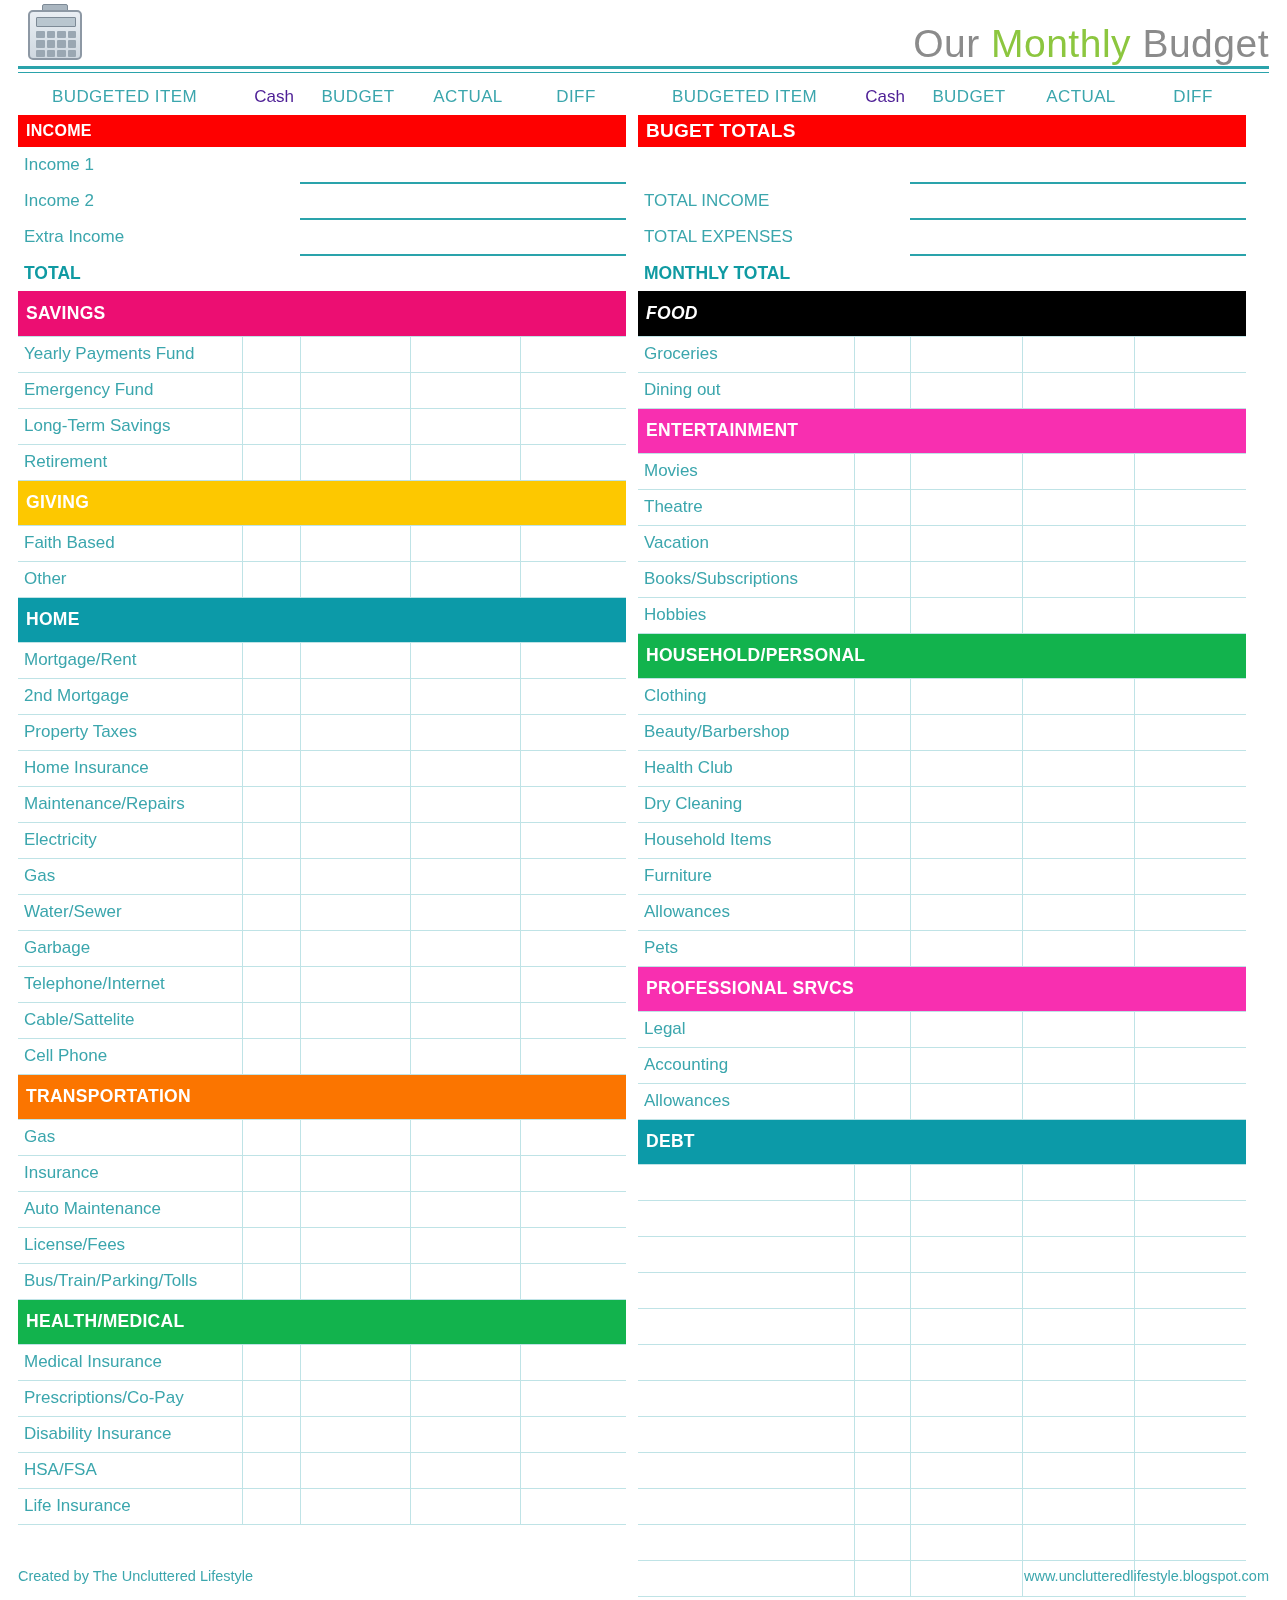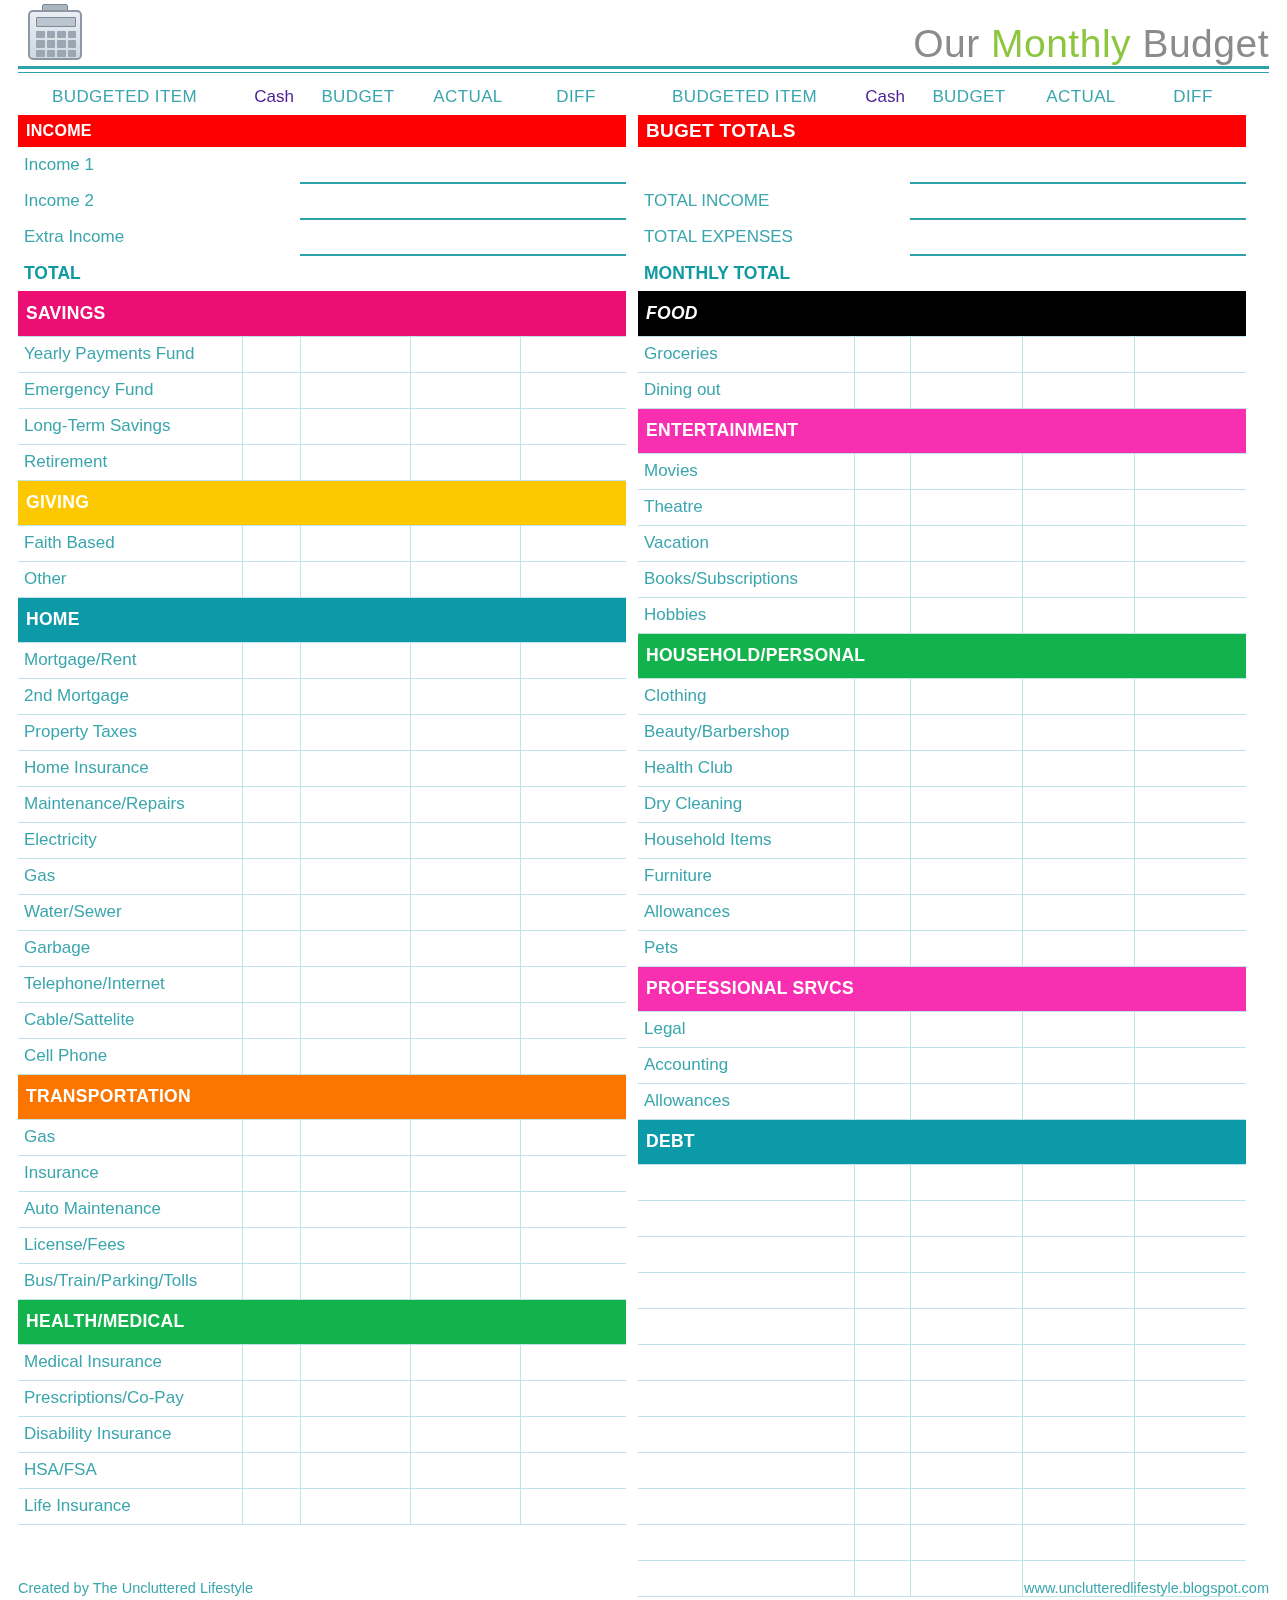--- a/index.html
+++ b/index.html
@@ -160,21 +160,21 @@
   tr.totalrow td {
     border: none;
     font-weight: bold;
     color: #0f9aa2;
     font-size: 17.5px;
   }
 
   
   .footer {
     position: absolute;
-    left: 0; right: 0; bottom: 4px;
+    left: 0; right: 0; bottom: 16px;
     padding: 0 18px;
     display: flex;
     justify-content: space-between;
     font-size: 14.5px;
     color: #3ba6ad;
   }
 </style>
 </head>
 <body>
 

